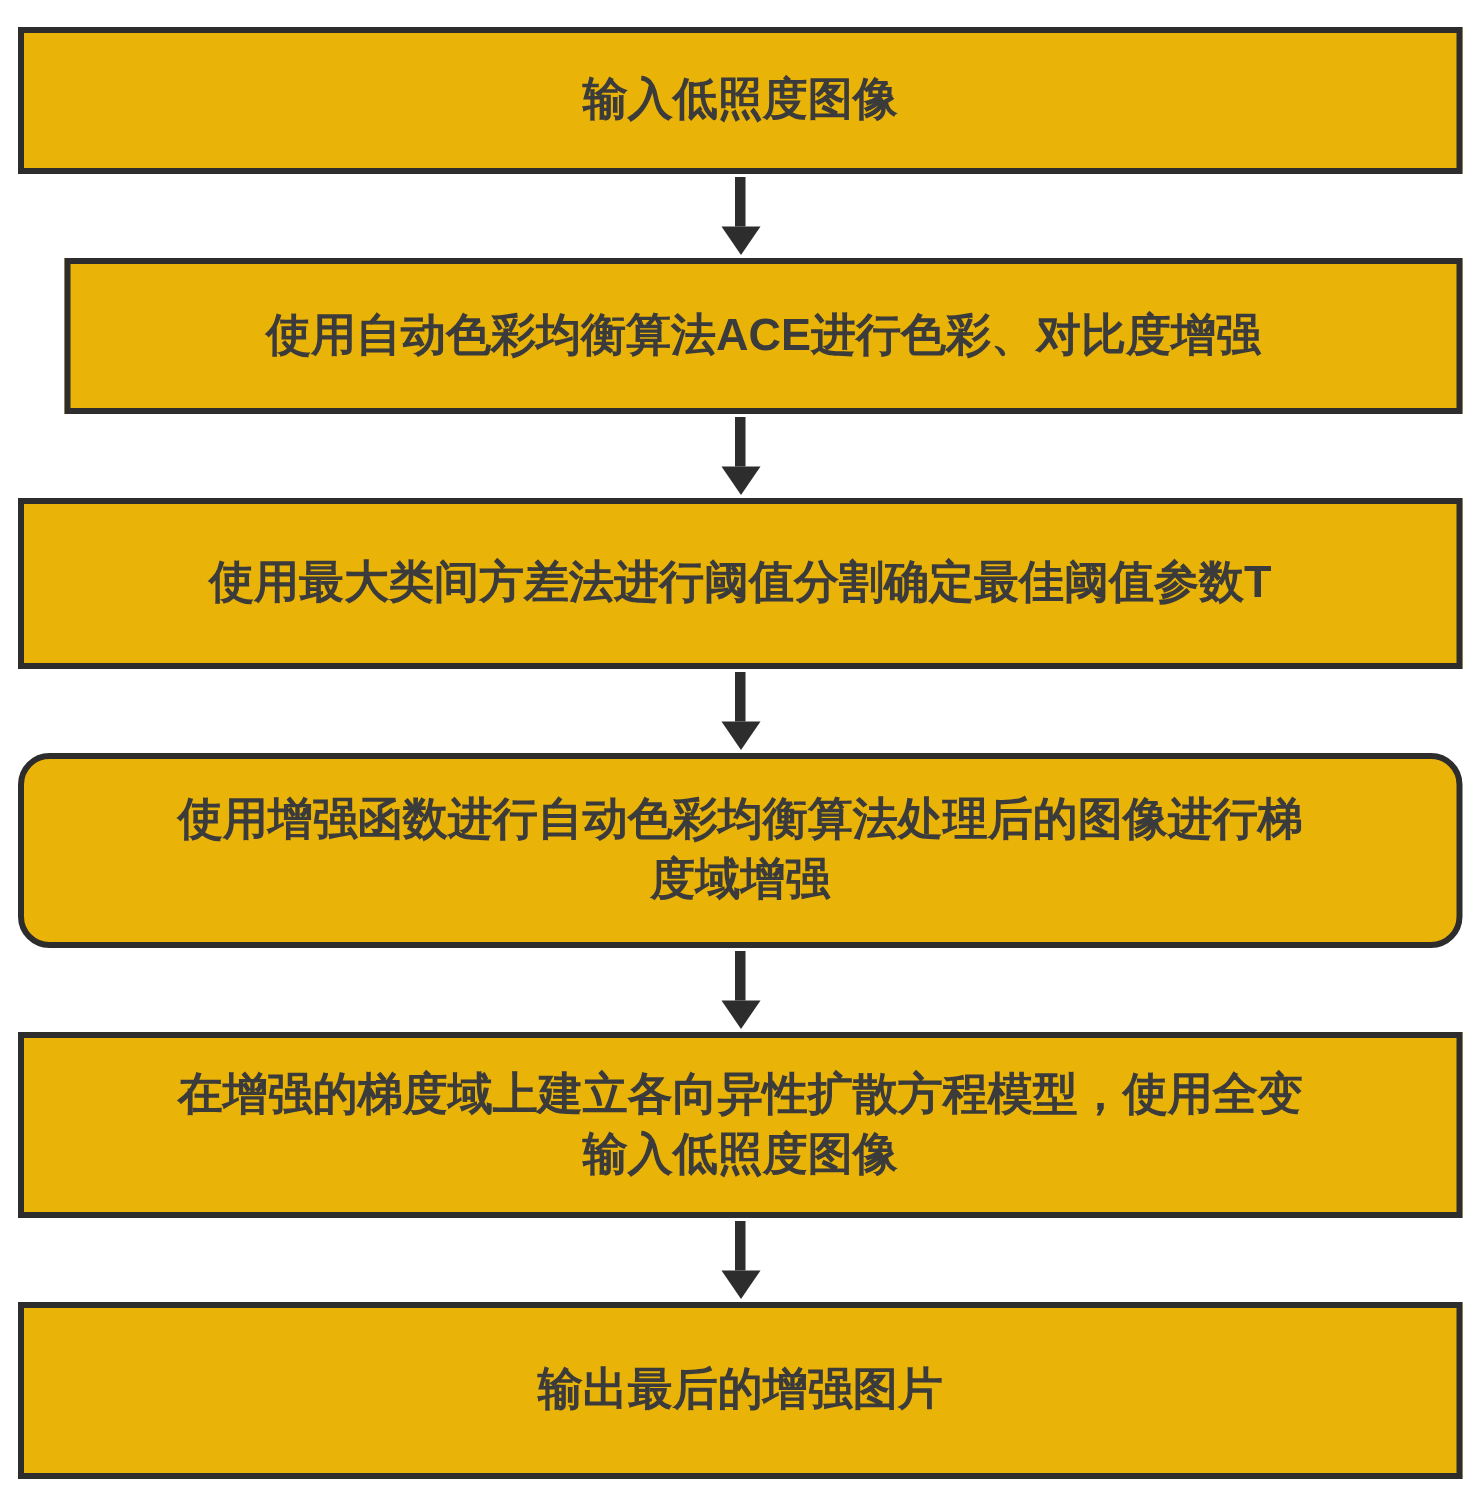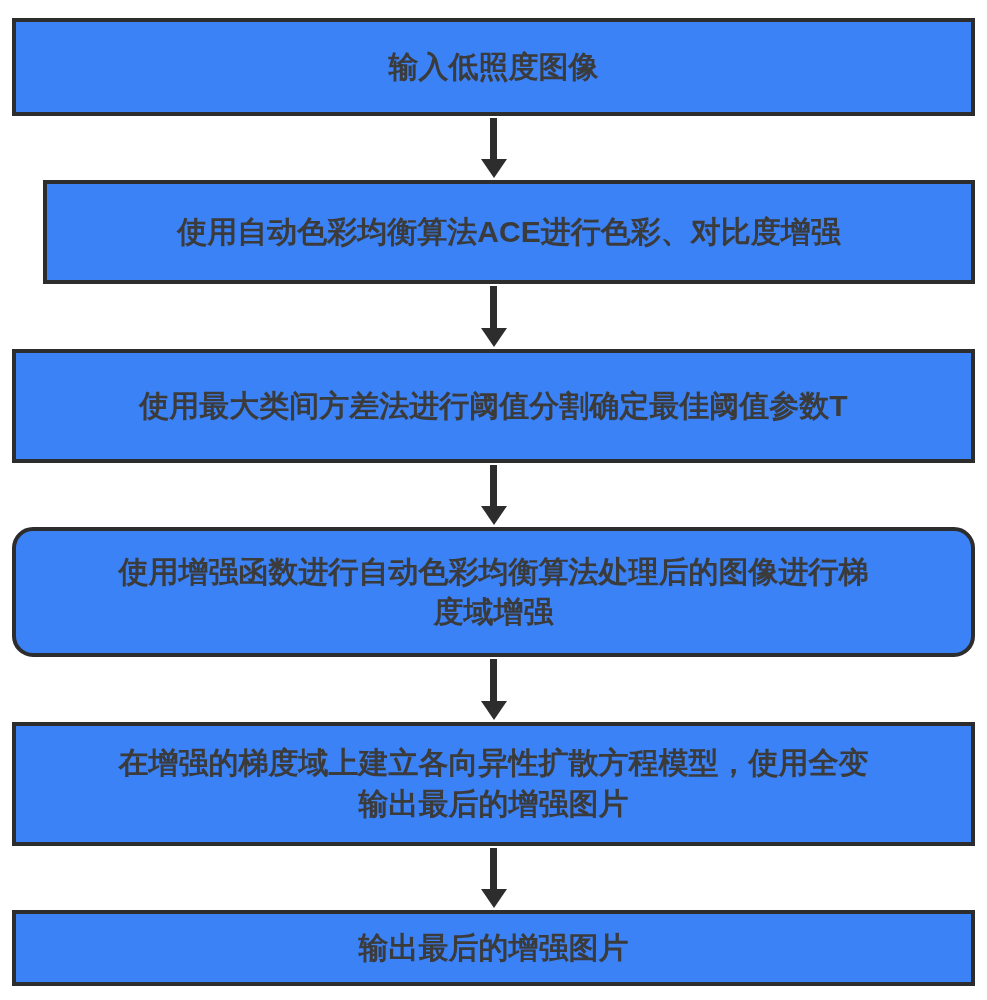--- a/index.html
+++ b/index.html
@@ -18,39 +18,39 @@
     width: 987px;
     height: 1000px;
     padding: 18px 12px 14px 12px;
     display: flex;
     flex-direction: column;
     align-items: stretch;
   }
   .flow-box {
     box-sizing: border-box;
     border: 4px solid #2d2d2d;
-    background: #3b82f6;
+    background: #eab308;
     display: flex;
     align-items: center;
     justify-content: center;
     text-align: center;
     color: #3b3b3b;
     font-size: 30px;
     font-weight: 600;
     line-height: 1.35;
     white-space: pre-line;
     padding: 4px 10px;
     flex: 0 0 auto;
   }
   .box-1 { height: 98px; }
   .box-2 { height: 104px; margin-left: 31px; }
   .box-3 { height: 114px; }
   .box-4 { height: 130px; border-radius: 21px; }
   .box-5 { height: 124px; }
-  .box-6 { height: 76px; }
+  .box-6 { height: 118px; }
   .flow-arrow {
     flex: 1 1 auto;
     min-height: 40px;
     display: flex;
     flex-direction: column;
     align-items: center;
     justify-content: flex-start;
     padding: 2px 0;
   }
   .arrow-shaft {
@@ -94,21 +94,21 @@
 
   <div class="flow-box box-4">使用增强函数进行自动色彩均衡算法处理后的图像进行梯
 度域增强</div>
 
   <div class="flow-arrow">
     <div class="arrow-shaft"></div>
     <div class="arrow-head"></div>
   </div>
 
   <div class="flow-box box-5">在增强的梯度域上建立各向异性扩散方程模型，使用全变
-输出最后的增强图片</div>
+输入低照度图像</div>
 
   <div class="flow-arrow">
     <div class="arrow-shaft"></div>
     <div class="arrow-head"></div>
   </div>
 
   <div class="flow-box box-6">输出最后的增强图片</div>
 
 </div>
 

